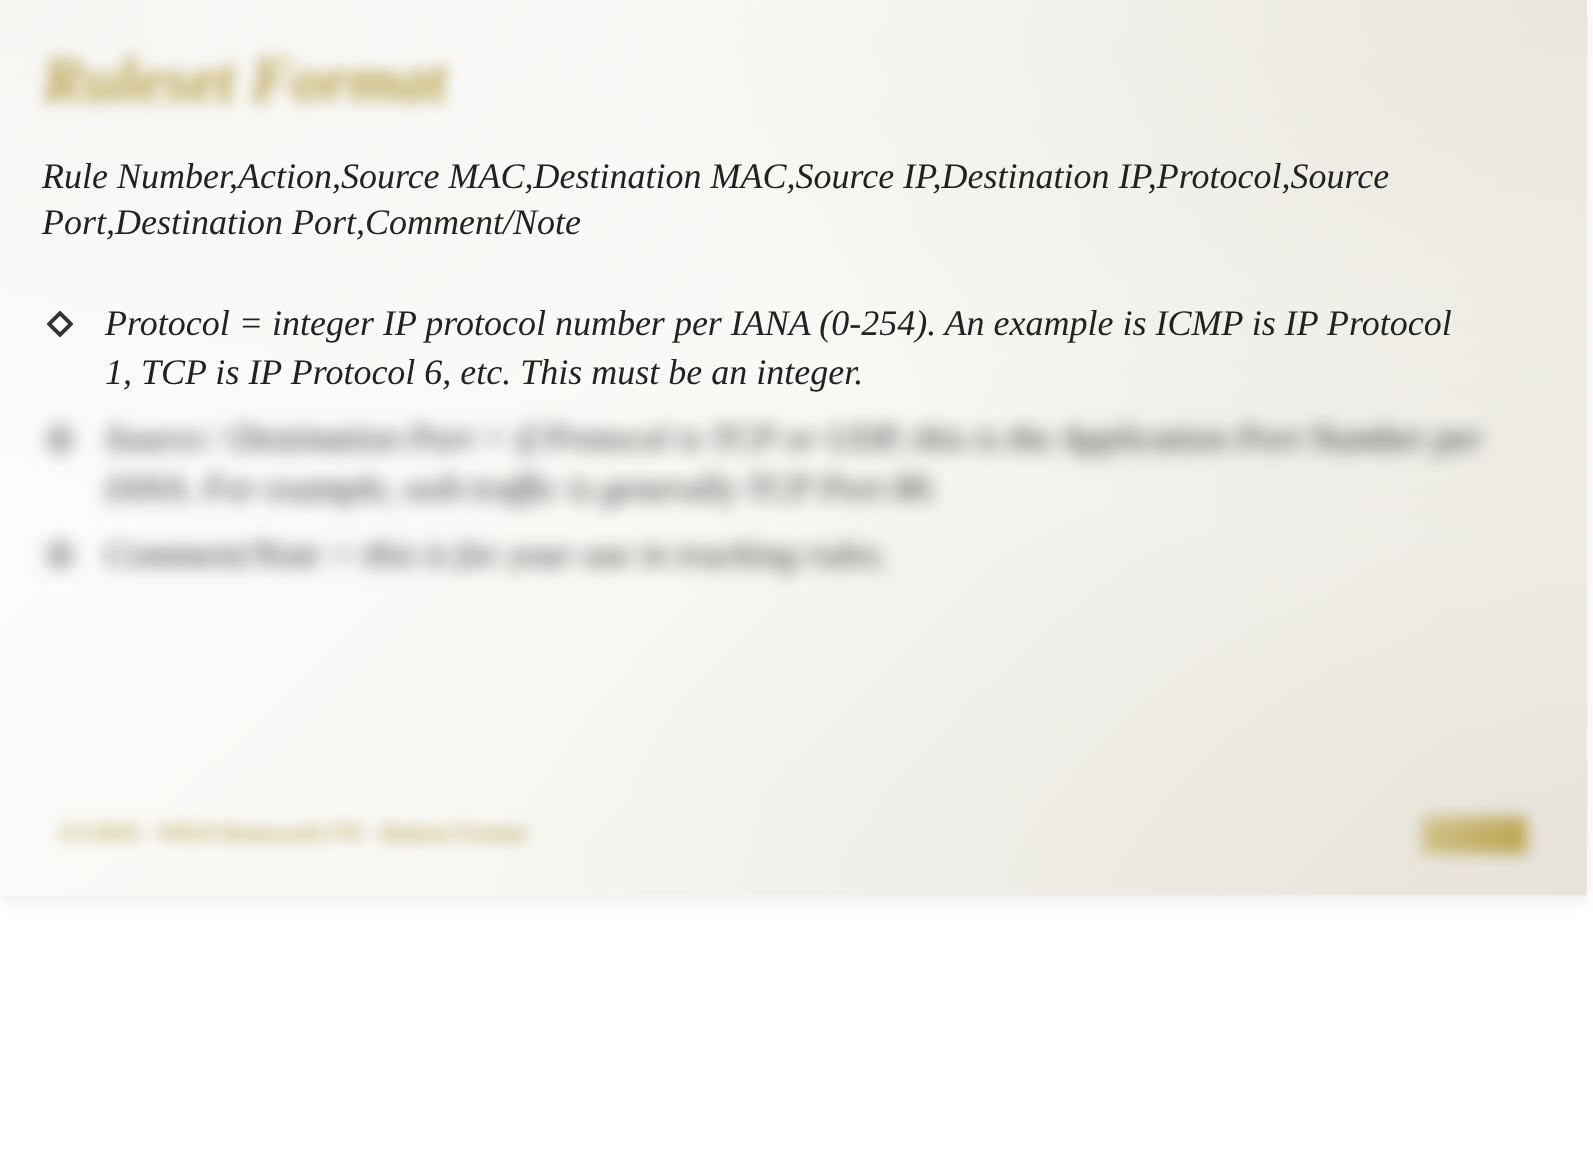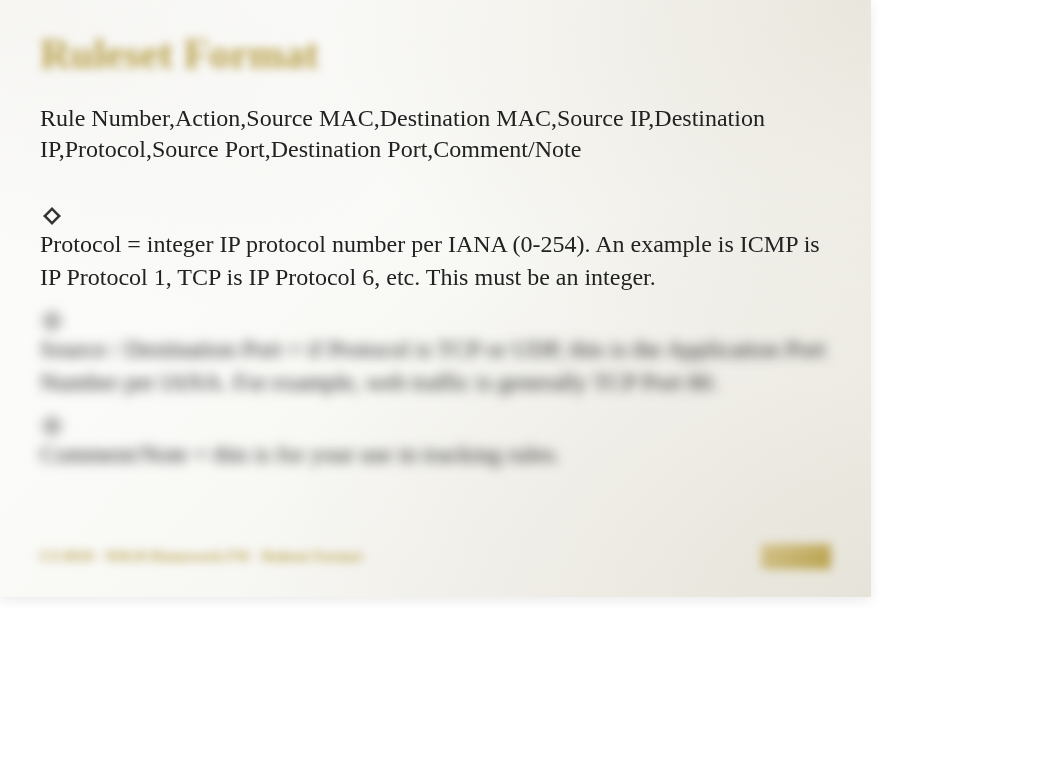--- a/index.html
+++ b/index.html
@@ -9,27 +9,28 @@
     }
     body {
       width: 1062px;
       height: 777px;
       font-family: Georgia, 'Times New Roman', serif;
       background: #ffffff;
       position: relative;
       overflow: hidden;
     }
     .slide {
-      width: 871px;
+      width: 1058px;
       height: 597px;
       position: relative;
       background: linear-gradient(135deg, #ffffff 0%, #f8f8f5 50%, #f0eee8 100%);
       box-shadow: 0 4px 12px rgba(0,0,0,0.08);
       border-radius: 3px;
-      padding: 30px 40px;
+      padding: 30px 28px;
+      font-style: italic;
     }
     .slide::before {
       content: "";
       position: absolute;
       top: 0; left: 0; right: 0; bottom: 0;
       background: radial-gradient(ellipse at top right, rgba(220,215,200,0.5) 0%, transparent 45%),
                   radial-gradient(ellipse at top left, rgba(230,228,220,0.35) 0%, transparent 40%),
                   radial-gradient(ellipse at bottom right, rgba(215,210,195,0.4) 0%, transparent 50%);
       pointer-events: none;
     }
@@ -53,21 +54,20 @@
       list-style: none;
       position: relative;
     }
     .bullet-list li {
       display: flex;
       align-items: flex-start;
       margin-bottom: 12px;
       font-size: 24px;
       line-height: 1.35;
       color: #222;
-      flex-direction: column;
     }
     .bullet-icon {
       flex-shrink: 0;
       width: 24px;
       height: 24px;
       margin-right: 18px;
       margin-top: 4px;
       display: flex;
       align-items: center;
       justify-content: center;

